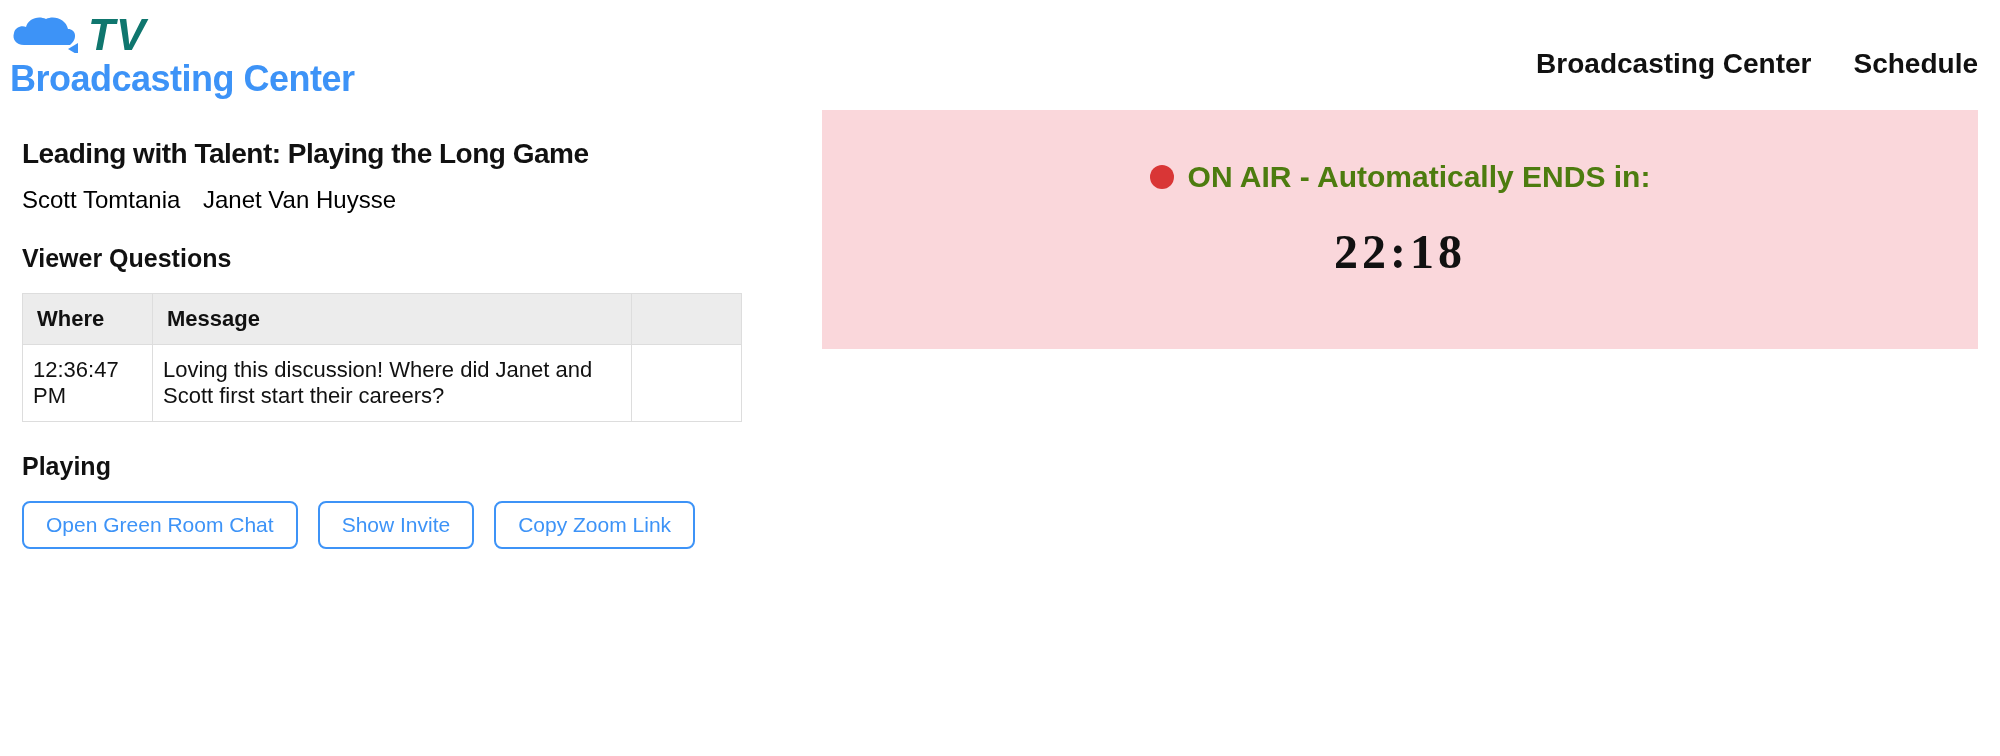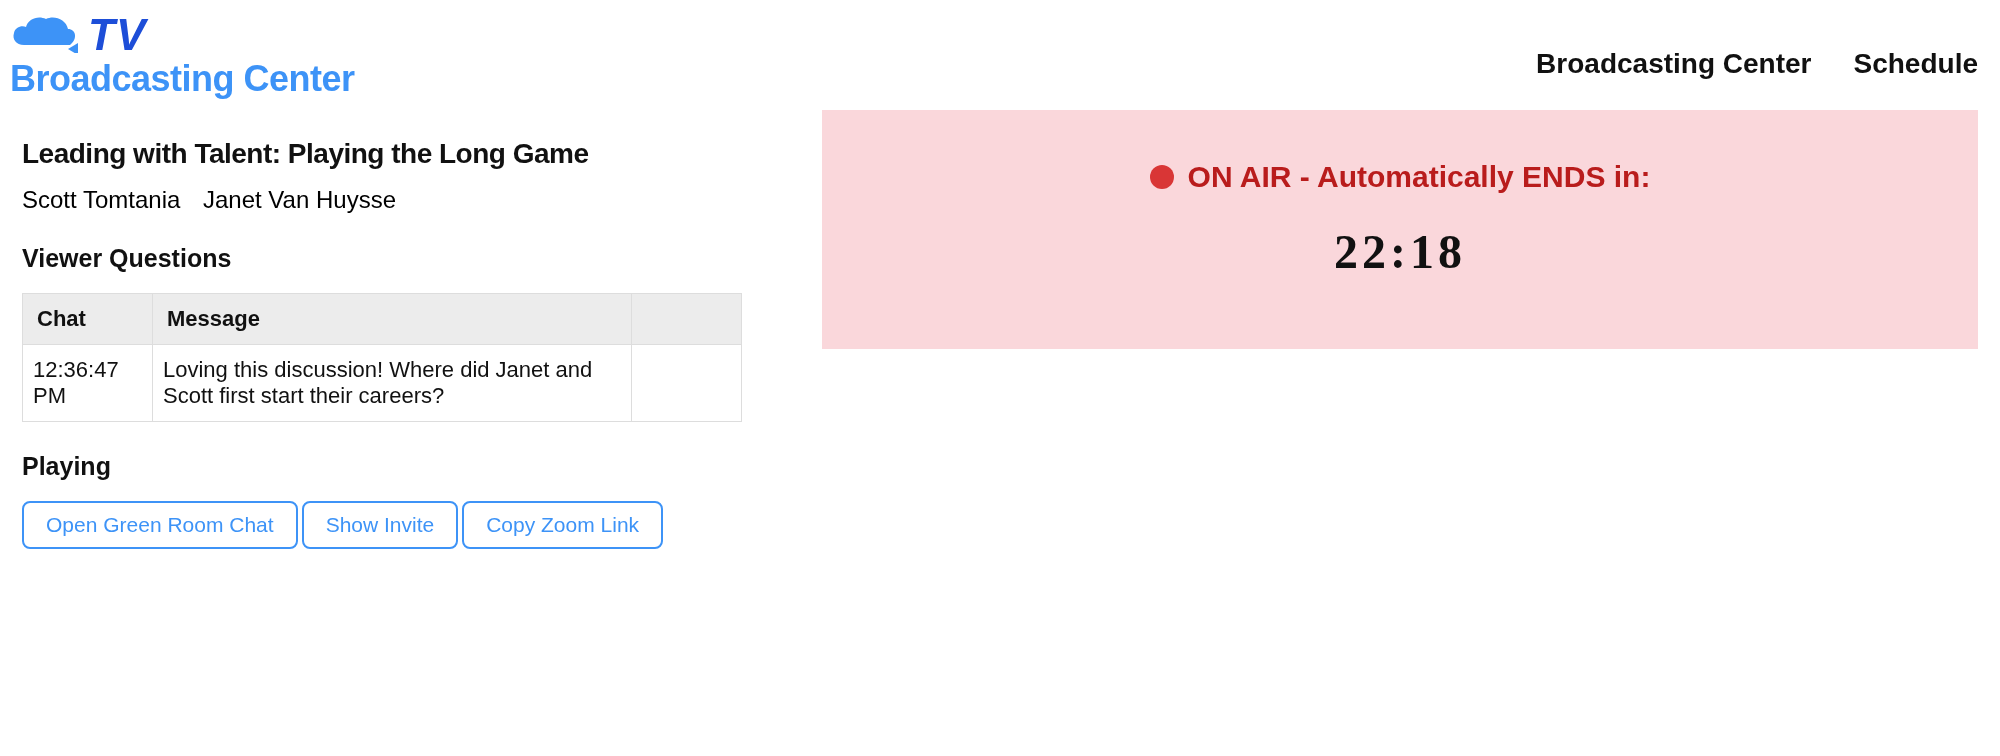--- a/index.html
+++ b/index.html
@@ -93,21 +93,21 @@
     table.questions td {
       border: 1px solid #ddd;
       padding: 12px 10px;
       font-size: 22px;
       vertical-align: top;
     }
     table.questions th.col-time, table.questions td.col-time { width: 130px; }
     table.questions th.col-action, table.questions td.col-action { width: 110px; }
     .controls {
       display: flex;
-      gap: 4px;
+      gap: 20px;
     }
     .btn {
       border: 2px solid #3d93f7;
       color: #3d93f7;
       background: #fff;
       border-radius: 8px;
       padding: 10px 22px;
       font-size: 21px;
       cursor: pointer;
       font-family: inherit;
@@ -131,42 +131,42 @@
     }
     .red-dot {
       width: 24px;
       height: 24px;
       border-radius: 50%;
       background: #d93636;
     }
     .onair-label {
       font-size: 30px;
       font-weight: 700;
-      color: #b91c1c;
+      color: #4d7c0f;
     }
     .countdown {
       font-family: Liberation Serif, serif;
       font-size: 48px;
       font-weight: 800;
       letter-spacing: 4px;
     }
   </style>
 </head>
 <body>
 
 <div class="header">
   <div class="logo-block">
     <div class="logo-tv">
       <span>
         <svg width="74" height="40" viewBox="0 0 74 40">
           <path d="M60 32 H14 C6 32 2 26 4 20 C5 14 12 12 16 14 C18 6 28 2 36 6 C44 2 56 6 58 16 C66 16 68 26 60 32 Z" fill="#3d93f7"></path>
           <path d="M58 36 L68 30 L68 42 Z" fill="#3d93f7"></path>
         </svg>
       </span>
-      <span style="color:#1d4ed8;font-size:44px;font-weight:900;font-style:italic;letter-spacing:1px;">TV</span>
+      <span style="color:#0f766e;font-size:44px;font-weight:900;font-style:italic;letter-spacing:1px;">TV</span>
     </div>
     <div class="logo-subtitle">Broadcasting Center</div>
   </div>
   <div class="nav">
     <div class="nav-link">Broadcasting Center</div>
     <div class="nav-link">Schedule</div>
   </div>
 </div>
 
 <div class="content">
@@ -174,21 +174,21 @@
     <div class="session-title">Leading with Talent: Playing the Long Game</div>
     <div class="presenters">
       <span>Scott Tomtania</span>
       <span>Janet Van Huysse</span>
     </div>
 
     <div class="section-head">Viewer Questions</div>
     <table class="questions">
       <thead>
         <tr>
-          <th class="col-time">Chat</th>
+          <th class="col-time">Where</th>
           <th>Message</th>
           <th class="col-action"></th>
         </tr>
       </thead>
       <tbody>
         <tr>
           <td class="col-time">12:36:47 PM</td>
           <td>Loving this discussion! Where did Janet and Scott first start their careers?</td>
           <td class="col-action"></td>
         </tr>

